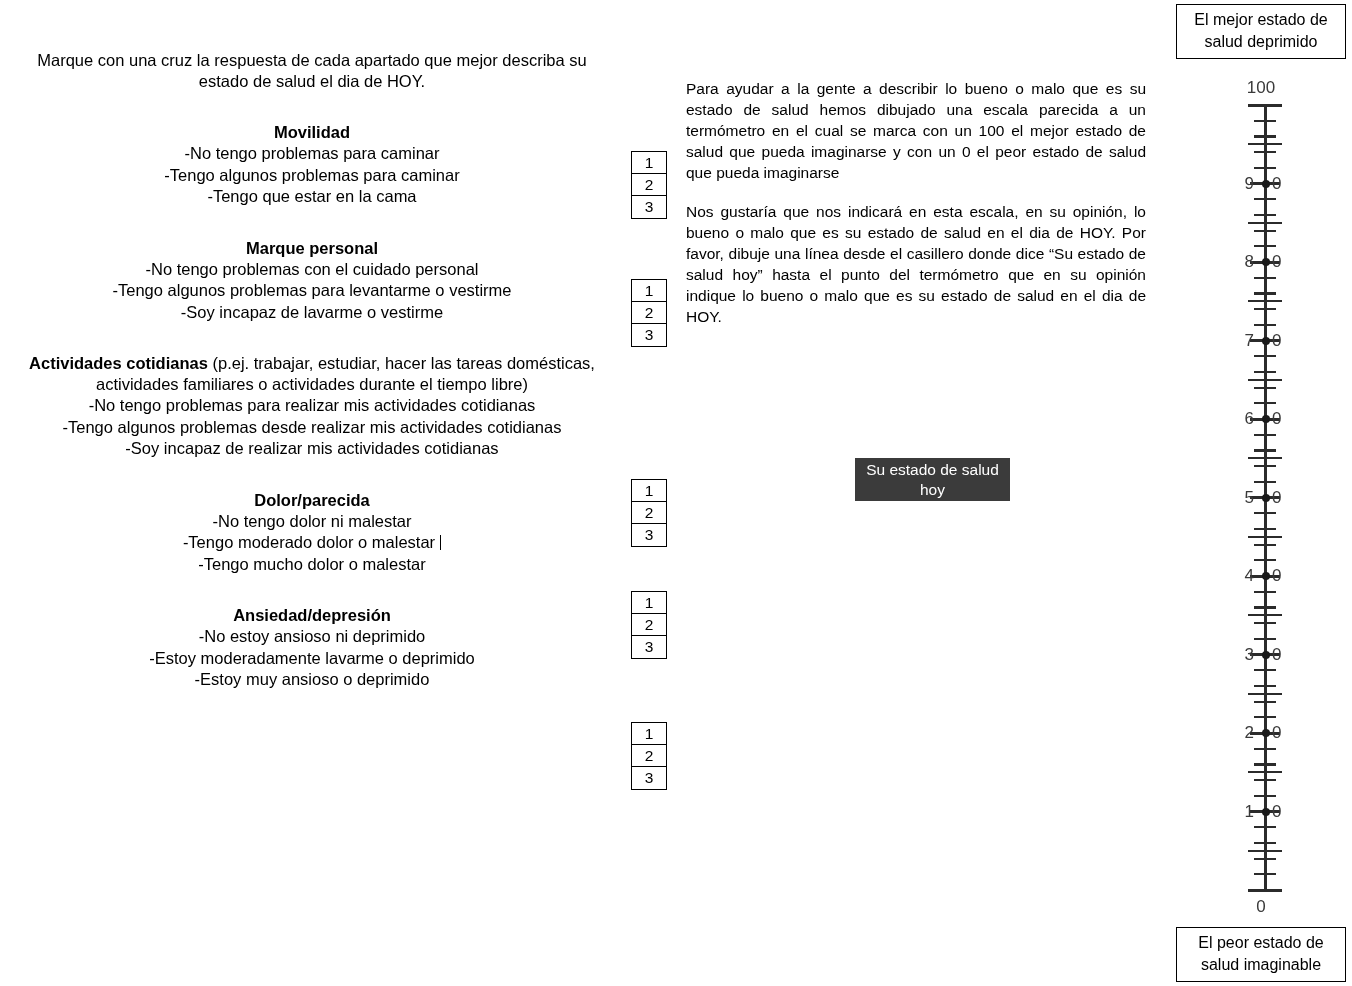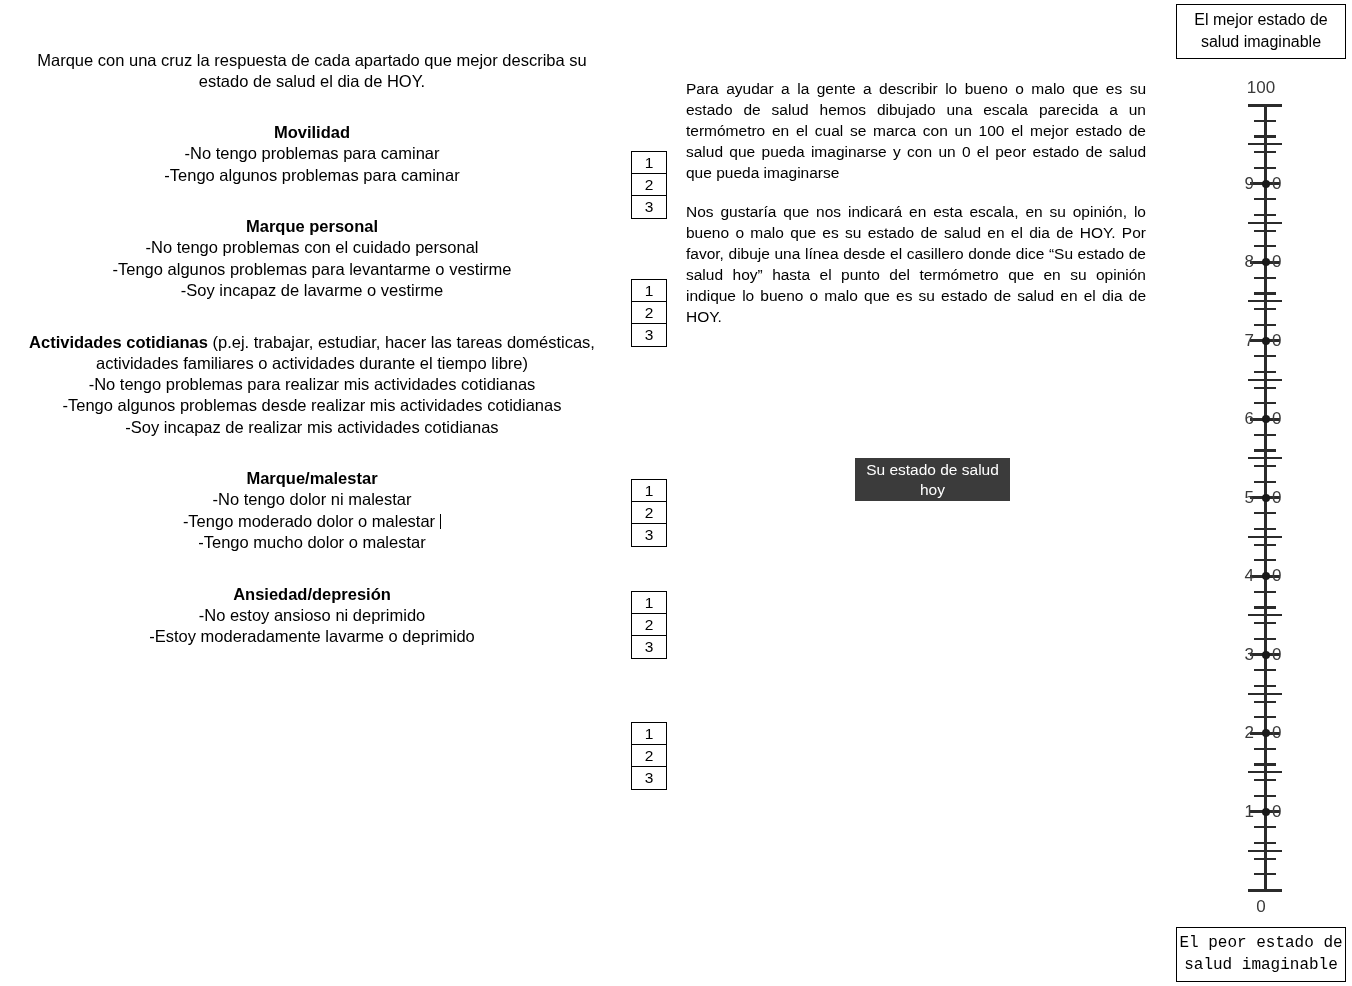--- a/index.html
+++ b/index.html
@@ -82,21 +82,21 @@
   .vas-label{
     position:absolute;left:0;width:170px;
     border:1.5px solid #000;
     box-sizing:border-box;
     background:#fff;
     text-align:center;
     font-size:16px;line-height:22px;
     padding:4px 2px 5px 2px;
   }
   .vas-label.top{top:4px;}
-  .vas-label.bottom{bottom:4px;font-family:Liberation Mono, monospace;}
+  .vas-label.bottom{bottom:4px;}
 
   .scale{
     position:absolute;left:0;top:95px;width:170px;height:815px;
   }
   .axis{
     position:absolute;
     left:88px;top:10px;
     width:3px;height:785px;
     background:#2b2b2b;
   }
@@ -127,20 +127,21 @@
   <div class="left-col">
 
     <p class="intro">Marque con una cruz la respuesta de cada apartado que mejor describa su estado de salud el dia de HOY.</p>
 
     <div class="dim">
       <p class="dim-title">
         <span>Movilidad</span><span class="note"></span>
       </p>
       <p class="opt">-No tengo problemas para caminar</p>
       <p class="opt">-Tengo algunos problemas para caminar</p>
+      <p class="opt">-Tengo que estar en la cama</p>
     </div>
 
     <div class="dim">
       <p class="dim-title">
         <span>Marque personal</span><span class="note"></span>
       </p>
       <p class="opt">-No tengo problemas con el cuidado personal</p>
       <p class="opt">-Tengo algunos problemas para levantarme o vestirme</p>
       <p class="opt">-Soy incapaz de lavarme o vestirme</p>
     </div>
@@ -149,33 +150,34 @@
       <p class="dim-title">
         <span>Actividades cotidianas</span><span class="note"> (p.ej. trabajar, estudiar, hacer las tareas domésticas, actividades familiares o actividades durante el tiempo libre)</span>
       </p>
       <p class="opt">-No tengo problemas para realizar mis actividades cotidianas</p>
       <p class="opt">-Tengo algunos problemas desde realizar mis actividades cotidianas</p>
       <p class="opt">-Soy incapaz de realizar mis actividades cotidianas</p>
     </div>
 
     <div class="dim">
       <p class="dim-title">
-        <span>Marque/malestar</span><span class="note"></span>
+        <span>Dolor/parecida</span><span class="note"></span>
       </p>
       <p class="opt">-No tengo dolor ni malestar</p>
       <p class="opt"><span>-Tengo moderado dolor o malestar</span><span class="caret"></span></p>
       <p class="opt">-Tengo mucho dolor o malestar</p>
     </div>
 
     <div class="dim">
       <p class="dim-title">
         <span>Ansiedad/depresión</span><span class="note"></span>
       </p>
       <p class="opt">-No estoy ansioso ni deprimido</p>
       <p class="opt">-Estoy moderadamente lavarme o deprimido</p>
+      <p class="opt">-Estoy muy ansioso o deprimido</p>
     </div>
 
   </div>
 
   <div class="boxgroup" style="left:631px;top:151px;">
     <div class="cell">1</div>
     <div class="cell">2</div>
     <div class="cell">3</div>
   </div>
 
@@ -204,21 +206,21 @@
   </div>
 
   <div class="right-col">
     <p class="rp">Para ayudar a la gente a describir lo bueno o malo que es su estado de salud hemos dibujado una escala parecida a un termómetro en el cual se marca con un 100 el mejor estado de salud que pueda imaginarse y con un 0 el peor estado de salud que pueda imaginarse</p>
     <p class="rp">Nos gustaría que nos indicará en esta escala, en su opinión, lo bueno o malo que es su estado de salud en el dia de HOY. Por favor, dibuje una línea desde el casillero donde dice “Su estado de salud hoy” hasta el punto del termómetro que en su opinión indique lo bueno o malo que es su estado de salud en el dia de HOY.</p>
   </div>
 
   <div class="today-box">Su estado de salud hoy</div>
 
   <div class="vas">
-    <div class="vas-label top">El mejor estado de salud imaginable</div>
+    <div class="vas-label top">El mejor estado de salud deprimido</div>
     <div class="scale" id="vas-scale">
       <div class="axis"></div>
     <div class="tick minor" style="top: 778.3px;"></div>
         <div class="tick minor" style="top: 762.6px;"></div>
         <div class="tick minor" style="top: 746.9px;"></div>
         <div class="tick minor" style="top: 731.2px;"></div>
         <div class="tick minor" style="top: 699.8px;"></div>
         <div class="tick minor" style="top: 684.1px;"></div>
         <div class="tick minor" style="top: 668.4px;"></div>
         <div class="tick minor" style="top: 652.7px;"></div>

